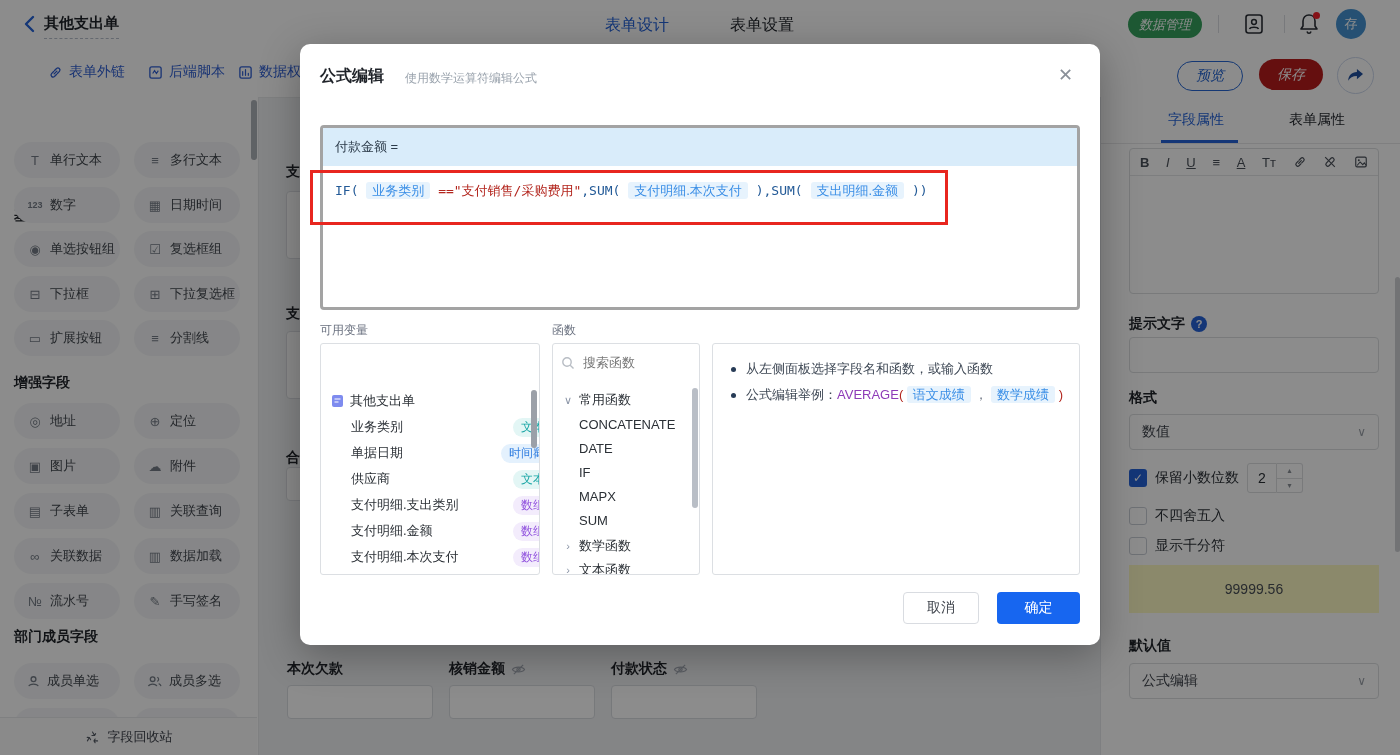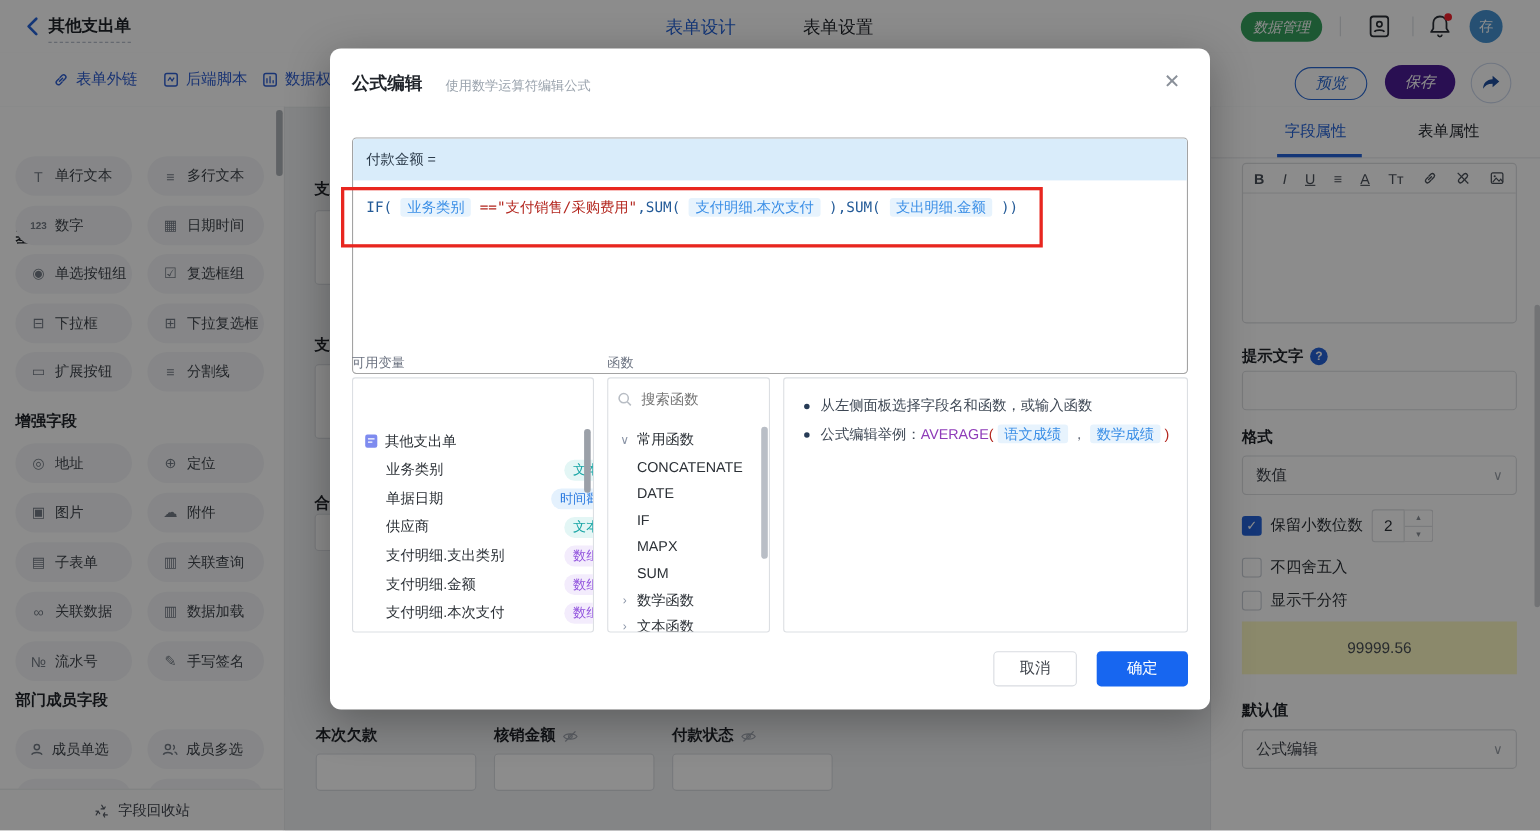--- a/index.html
+++ b/index.html
@@ -13,42 +13,42 @@
   .nav-tab.active{color:#2563d9;}
   .pill-btn{border-radius:15px;font-size:13px;display:flex;align-items:center;justify-content:center;cursor:pointer;font-style:italic;}
   .green{background:#35a15d;color:#fff;}
   .vdiv{width:1px;height:18px;background:#dadde2;top:15px;}
   .avatar{width:30px;height:30px;border-radius:50%;background:#4593d2;color:#fff;font-size:13px;display:flex;align-items:center;justify-content:center;}
   .reddot{width:7px;height:7px;border-radius:50%;background:#f5222d;}
   
   .toolbar{left:0;top:48px;width:1400px;height:49px;background:#fff;border-bottom:1px solid #e8eaec;}
   .tool-link{display:flex;align-items:center;gap:6px;color:#2f5fd3;font-size:14px;top:15px;cursor:pointer;}
   .btn-outline{border:1px solid #2767d3;color:#2767d3;background:#fff;}
-  .btn-solid{background:#4c1d95;color:#fff;}
+  .btn-solid{background:#b91c1c;color:#fff;}
   .share-circle{width:35px;height:35px;border-radius:50%;border:1px solid #cdd8ec;background:#fff;display:flex;align-items:center;justify-content:center;cursor:pointer;}
   
   .sidebar{left:0;top:97px;width:258px;height:658px;background:#fff;border-right:1px solid #e8eaec;}
   .side-head{left:14px;font-size:14px;font-weight:bold;color:#1f2329;}
   .pill{width:106px;height:36px;border-radius:18px;background:#f4f5f7;display:flex;align-items:center;gap:7px;padding-left:13px;box-sizing:border-box;font-size:13px;color:#40454d;cursor:pointer;}
   .pill .g{color:#757c87;font-size:13px;width:16px;text-align:center;flex:none;}
   .pill .g.num{font-size:9px;font-weight:bold;letter-spacing:0;}
   .recycle-bar{left:0;top:620px;width:257px;height:38px;background:#fbfbfc;border-top:1px solid #e8eaec;display:flex;align-items:center;justify-content:center;gap:8px;font-size:13px;color:#40454d;cursor:pointer;}
   .sb-thumb{background:#aeb2b8;border-radius:3px;}
   
   .clip-label{font-size:14px;font-weight:bold;color:#1f2329;}
   .clip-box{background:#fff;border:1px solid #dcdfe3;border-radius:4px;}
   .fld-label{font-size:14px;font-weight:bold;color:#1f2329;display:flex;align-items:center;gap:6px;}
   .fld-input{width:146px;height:34px;background:#fff;border:1px solid #d9dce1;border-radius:4px;box-sizing:border-box;}
   
   .overlay{left:0;top:0;width:1400px;height:755px;background:rgba(0,0,0,0.45);z-index:10;}
   .modal{left:300px;top:44px;width:800px;height:601px;background:#fff;border-radius:10px;box-shadow:0 10px 40px rgba(0,0,0,.3);z-index:20;}
   .m-title{left:20px;top:22px;font-size:16px;font-weight:bold;}
   .m-sub{left:105px;top:26px;font-size:12px;color:#9aa3ad;}
   .m-close{left:758px;top:20px;font-size:18px;color:#8a9099;cursor:pointer;}
-  .f-box{left:20px;top:81px;width:760px;height:215px;border:1px solid #a3a3a3;border-radius:4px;box-sizing:border-box;overflow:hidden;}
+  .f-box{left:20px;top:81px;width:760px;height:185px;border:3px solid #a3a3a3;border-radius:4px;box-sizing:border-box;overflow:hidden;}
   .f-strip{height:38px;background:#d9ecfa;display:flex;align-items:center;padding-left:12px;font-size:13px;color:#2c3b4a;}
   .f-code{padding:16px 12px;font-family:"DejaVu Sans Mono",monospace;font-size:13px;white-space:pre;color:#235a97;}
   .chip{background:#e7f3fd;color:#3a8ee6;border-radius:3px;padding:1px 6px;font-family:"Liberation Sans","DejaVu Sans",sans-serif;cursor:pointer;}
   .redtx{color:#b3261e;}
   .red-rect{left:10px;top:126px;width:638px;height:55px;border:3px solid #e8261f;z-index:30;box-sizing:border-box;}
   .sec-label{font-size:12px;color:#6b7280;}
   .panel-box{border:1px solid #dcdfe3;border-radius:3px;background:#fff;box-sizing:border-box;overflow:hidden;}
   .var-tabs{height:38px;border-bottom:1px solid #e8eaed;display:flex;align-items:center;gap:28px;padding-left:18px;font-size:13px;}
   .var-tab.active{color:#2f6bd8;}
   .tree-row{position:absolute;left:0;width:100%;height:26px;display:flex;align-items:center;font-size:13px;color:#2b3036;cursor:pointer;}

